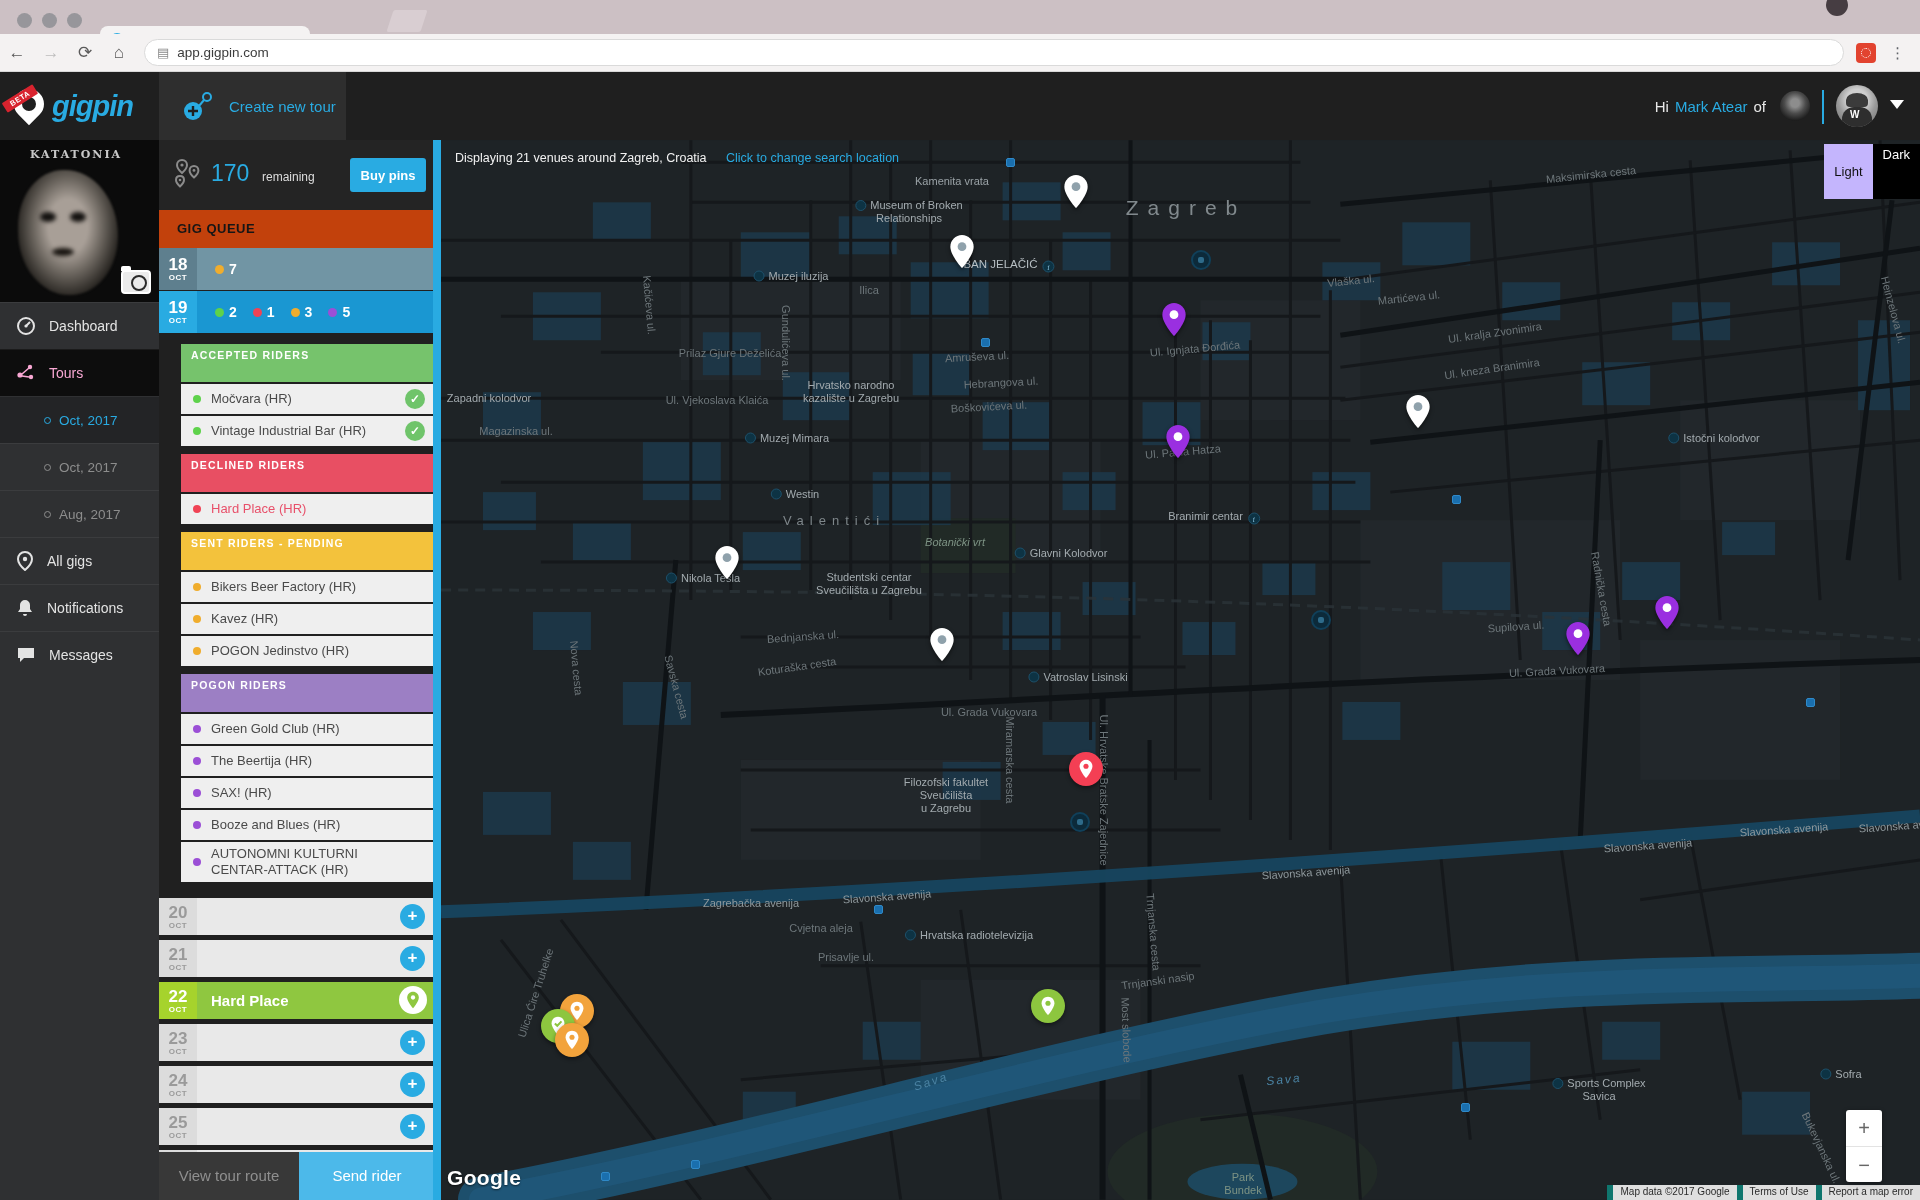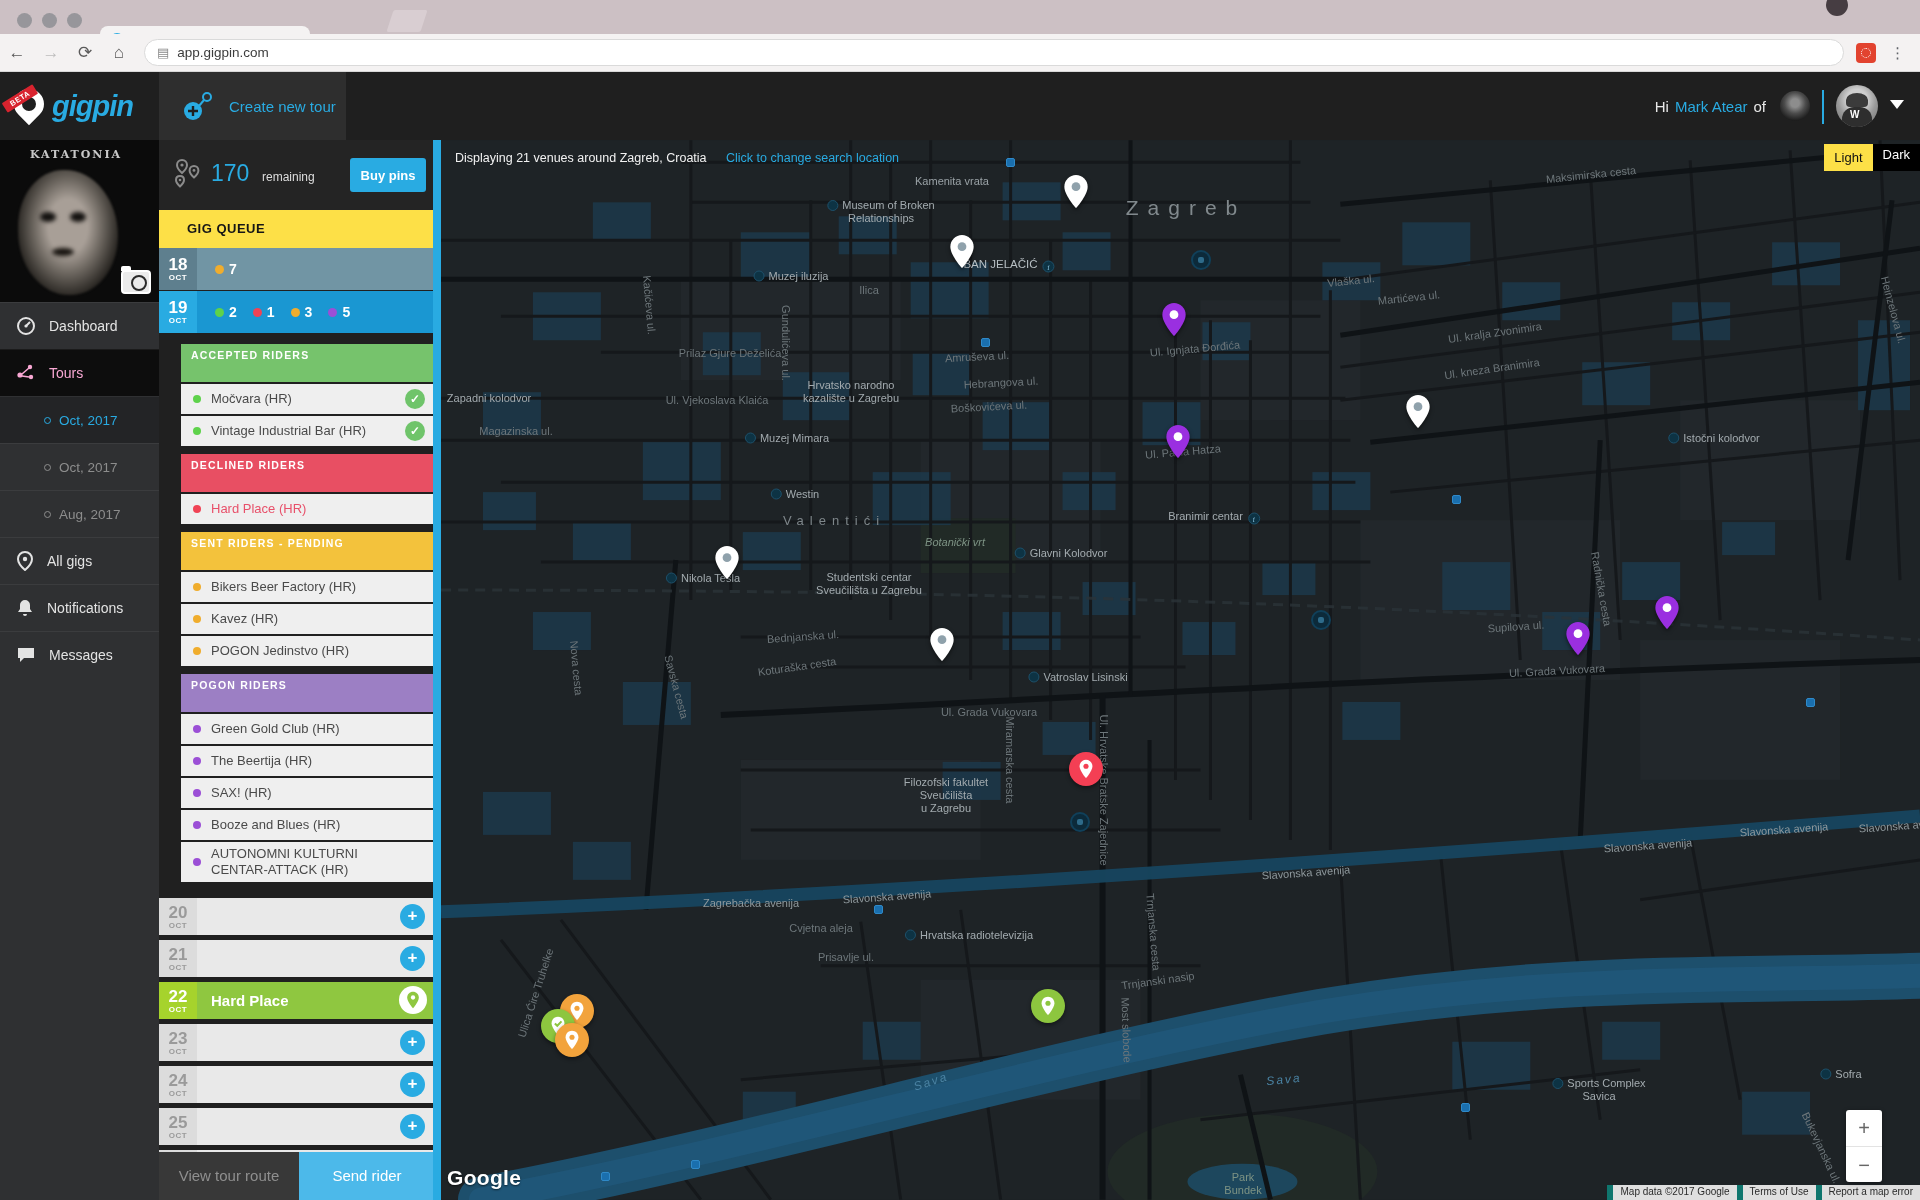--- a/index.html
+++ b/index.html
@@ -80,22 +80,22 @@
   .sbitem.sub .o { width:7px; height:7px; border:1.5px solid currentColor; border-radius:50%;}
   .sbitem.sub.subactive { color:#29abe2; background:#232426;}
 
   
   #queue { position:absolute; left:159px; top:140px; width:276px; height:1060px; background:#202020; }
   #pinsbar { position:relative; height:70px; background:#242424;}
   #pinsbar .cnt { position:absolute; left:52px; top:20px; color:#29abe2; font-size:23px;}
   #pinsbar .rem { position:absolute; left:103px; top:30px; color:#ddd; font-size:12px;}
   #buyPins { position:absolute; right:9px; top:18px; width:76px; height:34px; background:#29abe2; border:none;
      color:#fff; font-size:13px; font-weight:bold; border-radius:3px; cursor:pointer; font-family:inherit;}
-  #gqTitle { height:38px; background:#fde047; color:#161616; font-weight:bold; font-size:13px;
-     line-height:38px; padding-left:28px; letter-spacing:.5px; }
+  #gqTitle { height:38px; background:#c2410c; color:#161616; font-weight:bold; font-size:13px;
+     line-height:38px; padding-left:18px; letter-spacing:.5px; }
   #days { position:relative; }
   .day-sum { display:flex; align-items:stretch; height:42px; margin-bottom:1px; }
   .datebox { width:38px; flex:0 0 auto; display:flex; flex-direction:column; align-items:center; justify-content:center; color:#fff;}
   .dnum { font-size:17px; font-weight:bold; line-height:17px;}
   .dmon { font-size:8px; font-weight:bold; letter-spacing:.5px;}
   .badges { display:flex; align-items:center; gap:16px; padding-left:18px;}
   .badge { display:flex; align-items:center; gap:5px; color:#fff; font-size:14px; font-weight:bold;}
   .bdot { width:9px; height:9px; border-radius:50%;}
   .sections { padding:10px 0 8px 22px; }
   .sec-h { height:38px; line-height:22px; color:#fff; font-size:10.5px; font-weight:bold; letter-spacing:1.2px; padding-left:10px; }
@@ -131,21 +131,21 @@
   .tpin { position:absolute; z-index:12; cursor:pointer; filter:drop-shadow(0 2px 2px rgba(0,0,0,.5));}
   .vbadge { position:absolute; width:34px; height:34px; border-radius:50%; z-index:12; display:flex; align-items:center;
      justify-content:center; cursor:pointer; box-shadow:0 2px 4px rgba(0,0,0,.45);}
   .vdark { position:absolute; width:20px; height:20px; border-radius:50%; background:#0c2a3a; border:2px solid #10405a; z-index:4;}
   .vdark:after{content:'';position:absolute;inset:5px;border-radius:2px;background:#2e6b8a;}
   .tsq { position:absolute; width:9px; height:9px; border-radius:2px; background:#1a6fae; z-index:4; border:1px solid #2f89c8;}
   #mapStatus { position:absolute; left:14px; top:11px; z-index:20; font-size:12.5px;}
   #mapStatus .st { color:#f2f2f2; }
   #mapStatus .lnk { color:#29abe2; margin-left:16px; cursor:pointer;}
   #themeToggle { position:absolute; right:0; top:4px; z-index:20; display:flex; }
-  #themeToggle .light { background:#fde047; color:#111; padding:6px 10px; font-size:13px; cursor:pointer;}
+  #themeToggle .light { background:#c4b5fd; color:#111; padding:20px 10px; font-size:13px; cursor:pointer;}
   #themeToggle .dark { background:#000; color:#fff; padding:3px 10px; font-size:13px; cursor:pointer;}
   #gLogo { position:absolute; left:6px; bottom:10px; z-index:20; color:#fff; font-size:21px; font-weight:bold;
      letter-spacing:.3px; text-shadow:0 1px 2px rgba(0,0,0,.6);}
   #attrib { position:absolute; right:0; bottom:0; z-index:20; display:flex; height:15px; font-size:10px; color:#2b2b2b;}
   #attrib span { background:#dfdfdf; padding:1px 7px; border-left:6px solid #0f766e; white-space:nowrap;}
   #zoomctl { position:absolute; right:38px; bottom:18px; width:36px; height:72px; background:#fff; border-radius:3px;
      z-index:20; box-shadow:0 1px 4px rgba(0,0,0,.4); display:flex; flex-direction:column;}
   #zoomctl div { flex:1; text-align:center; font-size:20px; color:#666; line-height:36px; cursor:pointer;}
   #zoomctl .zin { border-bottom:1px solid #e3e3e3; }
 </style>
@@ -601,21 +601,21 @@
       <span>Map data ©2017 Google</span>
       <span>Terms of Use</span>
       <span>Report a map error</span>
     </div>
     <div id="zoomctl">
       <div class="zin">+</div>
       <div class="zout">−</div>
     </div>
   <div class="map-label" style="left: 745px; top: 67px; font-size: 21px; color: rgb(129, 137, 141); letter-spacing: 9px; transform: translate(-50%, -50%) rotate(0deg);"><span>Zagreb</span></div>
       <div class="map-label" style="left: 511px; top: 41px; color: rgb(154, 162, 166); transform: translate(-50%, -50%) rotate(0deg);"><span>Kamenita vrata</span></div>
-      <div class="map-label" style="left: 440px; top: 72px; color: rgb(163, 171, 175); transform: translate(-50%, -50%) rotate(0deg);"><span class="poi-ic"></span><span>Museum of Broken
+      <div class="map-label" style="left: 468px; top: 72px; color: rgb(163, 171, 175); transform: translate(-50%, -50%) rotate(0deg);"><span class="poi-ic"></span><span>Museum of Broken
 Relationships</span></div>
       <div class="map-label" style="left: 568px; top: 125px; font-size: 11.5px; color: rgb(183, 191, 195); transform: translate(-50%, -50%) rotate(0deg);"><span>BAN JELAČIĆ</span><span class="info-ic">i</span></div>
       <div class="map-label" style="left: 350px; top: 136px; color: rgb(163, 171, 175); transform: translate(-50%, -50%) rotate(0deg);"><span class="poi-ic"></span><span>Muzej iluzija</span></div>
       <div class="map-label" style="left: 428px; top: 150px; color: rgb(109, 118, 122); transform: translate(-50%, -50%) rotate(0deg);"><span>Ilica</span></div>
       <div class="map-label" style="left: 289px; top: 213px; transform: translate(-50%, -50%) rotate(0deg);"><span>Prilaz Gjure Deželića</span></div>
       <div class="map-label" style="left: 276px; top: 260px; transform: translate(-50%, -50%) rotate(0deg);"><span>Ul. Vjekoslava Klaića</span></div>
       <div class="map-label" style="left: 48px; top: 258px; color: rgb(163, 171, 175); transform: translate(-50%, -50%) rotate(0deg);"><span>Zapadni kolodvor</span></div>
       <div class="map-label" style="left: 75px; top: 291px; transform: translate(-50%, -50%) rotate(0deg);"><span>Magazinska ul.</span></div>
       <div class="map-label" style="left: 410px; top: 252px; color: rgb(163, 171, 175); transform: translate(-50%, -50%) rotate(0deg);"><span>Hrvatsko narodno
 kazalište u Zagrebu</span></div>

